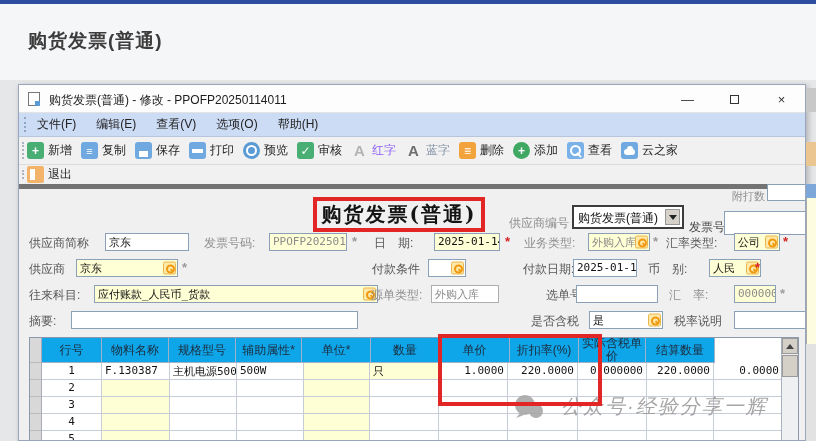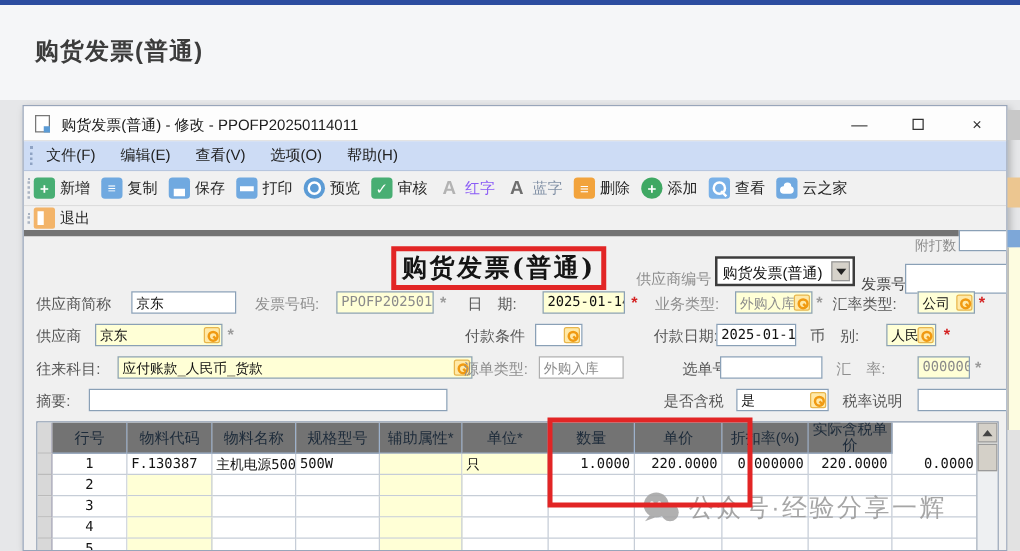--- a/index.html
+++ b/index.html
@@ -71,34 +71,34 @@
   #banner-title { font-family:"DejaVu Serif","Liberation Serif",serif; font-weight:bold; font-size:20px; color:#141414; letter-spacing:2px; white-space:nowrap; }
 
   #combo { position:absolute; left:553px; top:120px; width:112px; height:24px; background:#fff; border:2px solid #3c3c3c; z-index:25; }
   #combo-value { position:absolute; left:4px; top:3px; font-size:12px; color:#111; white-space:nowrap; }
   #combo-btn { position:absolute; right:2px; top:2px; width:15px; height:16px; background:#d6d2ca; border:1px solid #979797; display:flex; align-items:center; justify-content:center; }
   #combo-btn::after { content:""; width:0; height:0; border-left:4px solid transparent; border-right:4px solid transparent; border-top:5px solid #222; }
 
   
   #grid { position:absolute; left:10px; top:252px; width:770px; height:105px; border:1px solid #8a99ad; background:#fff; overflow:hidden; }
   .grow { display:flex; width:753px; }
-  .gh { background:#737373; border-right:1px solid #9db1cb; border-bottom:1px solid #9db1cb; font-size:12px; color:#1d2b3a; display:flex; align-items:center; justify-content:center; text-align:center; line-height:1.05; height:25px; flex:none; overflow:hidden; }
+  .gh { background:#0ea5e9; border-right:1px solid #9db1cb; border-bottom:1px solid #9db1cb; font-size:12px; color:#1d2b3a; display:flex; align-items:center; justify-content:center; text-align:center; line-height:1.05; height:25px; flex:none; overflow:hidden; }
   .gc { border-right:1px solid #c6cdd7; border-bottom:1px solid #c6cdd7; font-family:"DejaVu Sans Mono","Liberation Mono",monospace; font-size:11px; color:#141414; height:17px; flex:none; padding:1px 3px; white-space:nowrap; overflow:hidden; }
   .gc.yellow { background:#ffffd6; }
   .gc.c { text-align:center; } .gc.r { text-align:right; }
   .gutter { background:#d8d8d8; border-right:1px solid #aab; border-bottom:1px solid #bbb; flex:none; }
   #vscroll { position:absolute; right:0; top:0; width:17px; height:105px; background:#eef0f2; border-left:1px solid #a8b2bf; }
   #vscroll-up { position:absolute; top:0; left:0; width:16px; height:16px; background:#d4d0c8; border:1px solid #9a9a9a; display:flex; align-items:center; justify-content:center; }
   #vscroll-up::after { content:""; width:0; height:0; border-left:4px solid transparent; border-right:4px solid transparent; border-bottom:5px solid #444; }
   #vscroll-thumb { position:absolute; top:17px; left:0; width:16px; height:22px; background:#d4d0c8; border:1px solid #9a9a9a; }
 
   #qty-box { position:absolute; left:419px; top:249px; width:164px; height:72px; border:4px solid #e22525; z-index:35; }
 
   
-  #watermark { position:absolute; left:495px; top:308px; display:flex; align-items:flex-start; gap:7px; z-index:32; opacity:.85; }
+  #watermark { position:absolute; left:495px; top:308px; display:flex; align-items:flex-end; gap:17px; z-index:32; opacity:.85;font-style:italic; }
   #wm-text { font-size:20px; color:#979797; letter-spacing:2px; white-space:nowrap; }
 
   
   .edge { position:absolute; width:10px; }
 </style>
 </head>
 <body>
 
 <div id="screen">
   <div id="topline"></div>
@@ -223,21 +223,21 @@
     <div class="fld yellow haslupe" style="left:57px; top:174px; width:102px;"><span>京东</span><span class="lupe"></span></div>
     <span class="star gray" style="left:163px; top:175px;">*</span>
 
     <span class="lbl" style="left:353px; top:176px;text-align:right;">付款条件</span>
     <div class="fld haslupe" style="left:409px; top:174px; width:38px;"><span></span><span class="lupe"></span></div>
 
     <span class="lbl" style="left:484px; top:176px;margin-left:20px;">付款日期:</span>
     <div class="fld" style="left:554px; top:174px; width:64px;">2025-01-14</div>
 
     <span class="lbl" style="left:629px; top:176px;">币　别:</span>
-    <div class="fld yellow haslupe" style="left:690px; top:174px; width:40px;"><span>人民</span><span class="lupe"></span></div>
+    <div class="fld yellow haslupe" style="left:690px; top:174px; width:52px;"><span>人民</span><span class="lupe"></span></div>
     <span class="star" style="left:736px; top:175px;">*</span>
 
     <span class="lbl" style="left:10px; top:202px;">往来科目:</span>
     <div class="fld yellow haslupe" style="left:75px; top:200px; width:284px;"><span>应付账款_人民币_货款</span><span class="lupe"></span></div>
 
     <span class="lbl dim" style="left:352px; top:202px;">源单类型:</span>
     <div class="fld graytext dborder" style="left:412px; top:200px; width:68px;">外购入库</div>
 
     <span class="lbl" style="left:527px; top:202px;">选单号:</span>
     <div class="fld" style="left:557px; top:200px; width:82px;"></div>
@@ -252,29 +252,29 @@
     <span class="lbl" style="left:512px; top:228px;">是否含税</span>
     <div class="fld haslupe" style="left:570px; top:226px; width:74px;"><span>是</span><span class="lupe"></span></div>
 
     <span class="lbl" style="left:655px; top:228px;">税率说明</span>
     <div class="fld" style="left:715px; top:226px; width:72px;"></div>
 
     <div id="grid">
       <div class="grow">
         <div class="gutter" style="width:12px; height:25px;"></div>
       <div class="gh" style="width: 60px;">行号</div>
-          <div class="gh" style="width: 68px;">物料代码</div>
           <div class="gh" style="width: 67px;">物料名称</div>
           <div class="gh" style="width: 67px;">规格型号</div>
           <div class="gh" style="width: 66px;">辅助属性*</div>
           <div class="gh" style="width: 69px;">单位*</div>
           <div class="gh" style="width: 69px;">数量</div>
           <div class="gh" style="width: 70px;">单价</div>
           <div class="gh" style="width: 69px;">折扣率(%)</div>
           <div class="gh" style="width: 67px;">实际含税单价</div>
+          <div class="gh" style="width: 69px;">结算数量</div>
         </div>
       <div id="grid-body">
           <div class="grow">
             <div class="gutter" style="width: 12px; height: 17px;"></div>
             <div class="gc c" style="width: 60px;">1</div>
             <div class="gc l" style="width: 68px;">F.130387</div>
             <div class="gc l" style="width: 67px;">主机电源500</div>
             <div class="gc l" style="width: 67px;">500W</div>
             <div class="gc l yellow" style="width: 66px;"></div>
             <div class="gc l yellow" style="width: 69px;">只</div>

